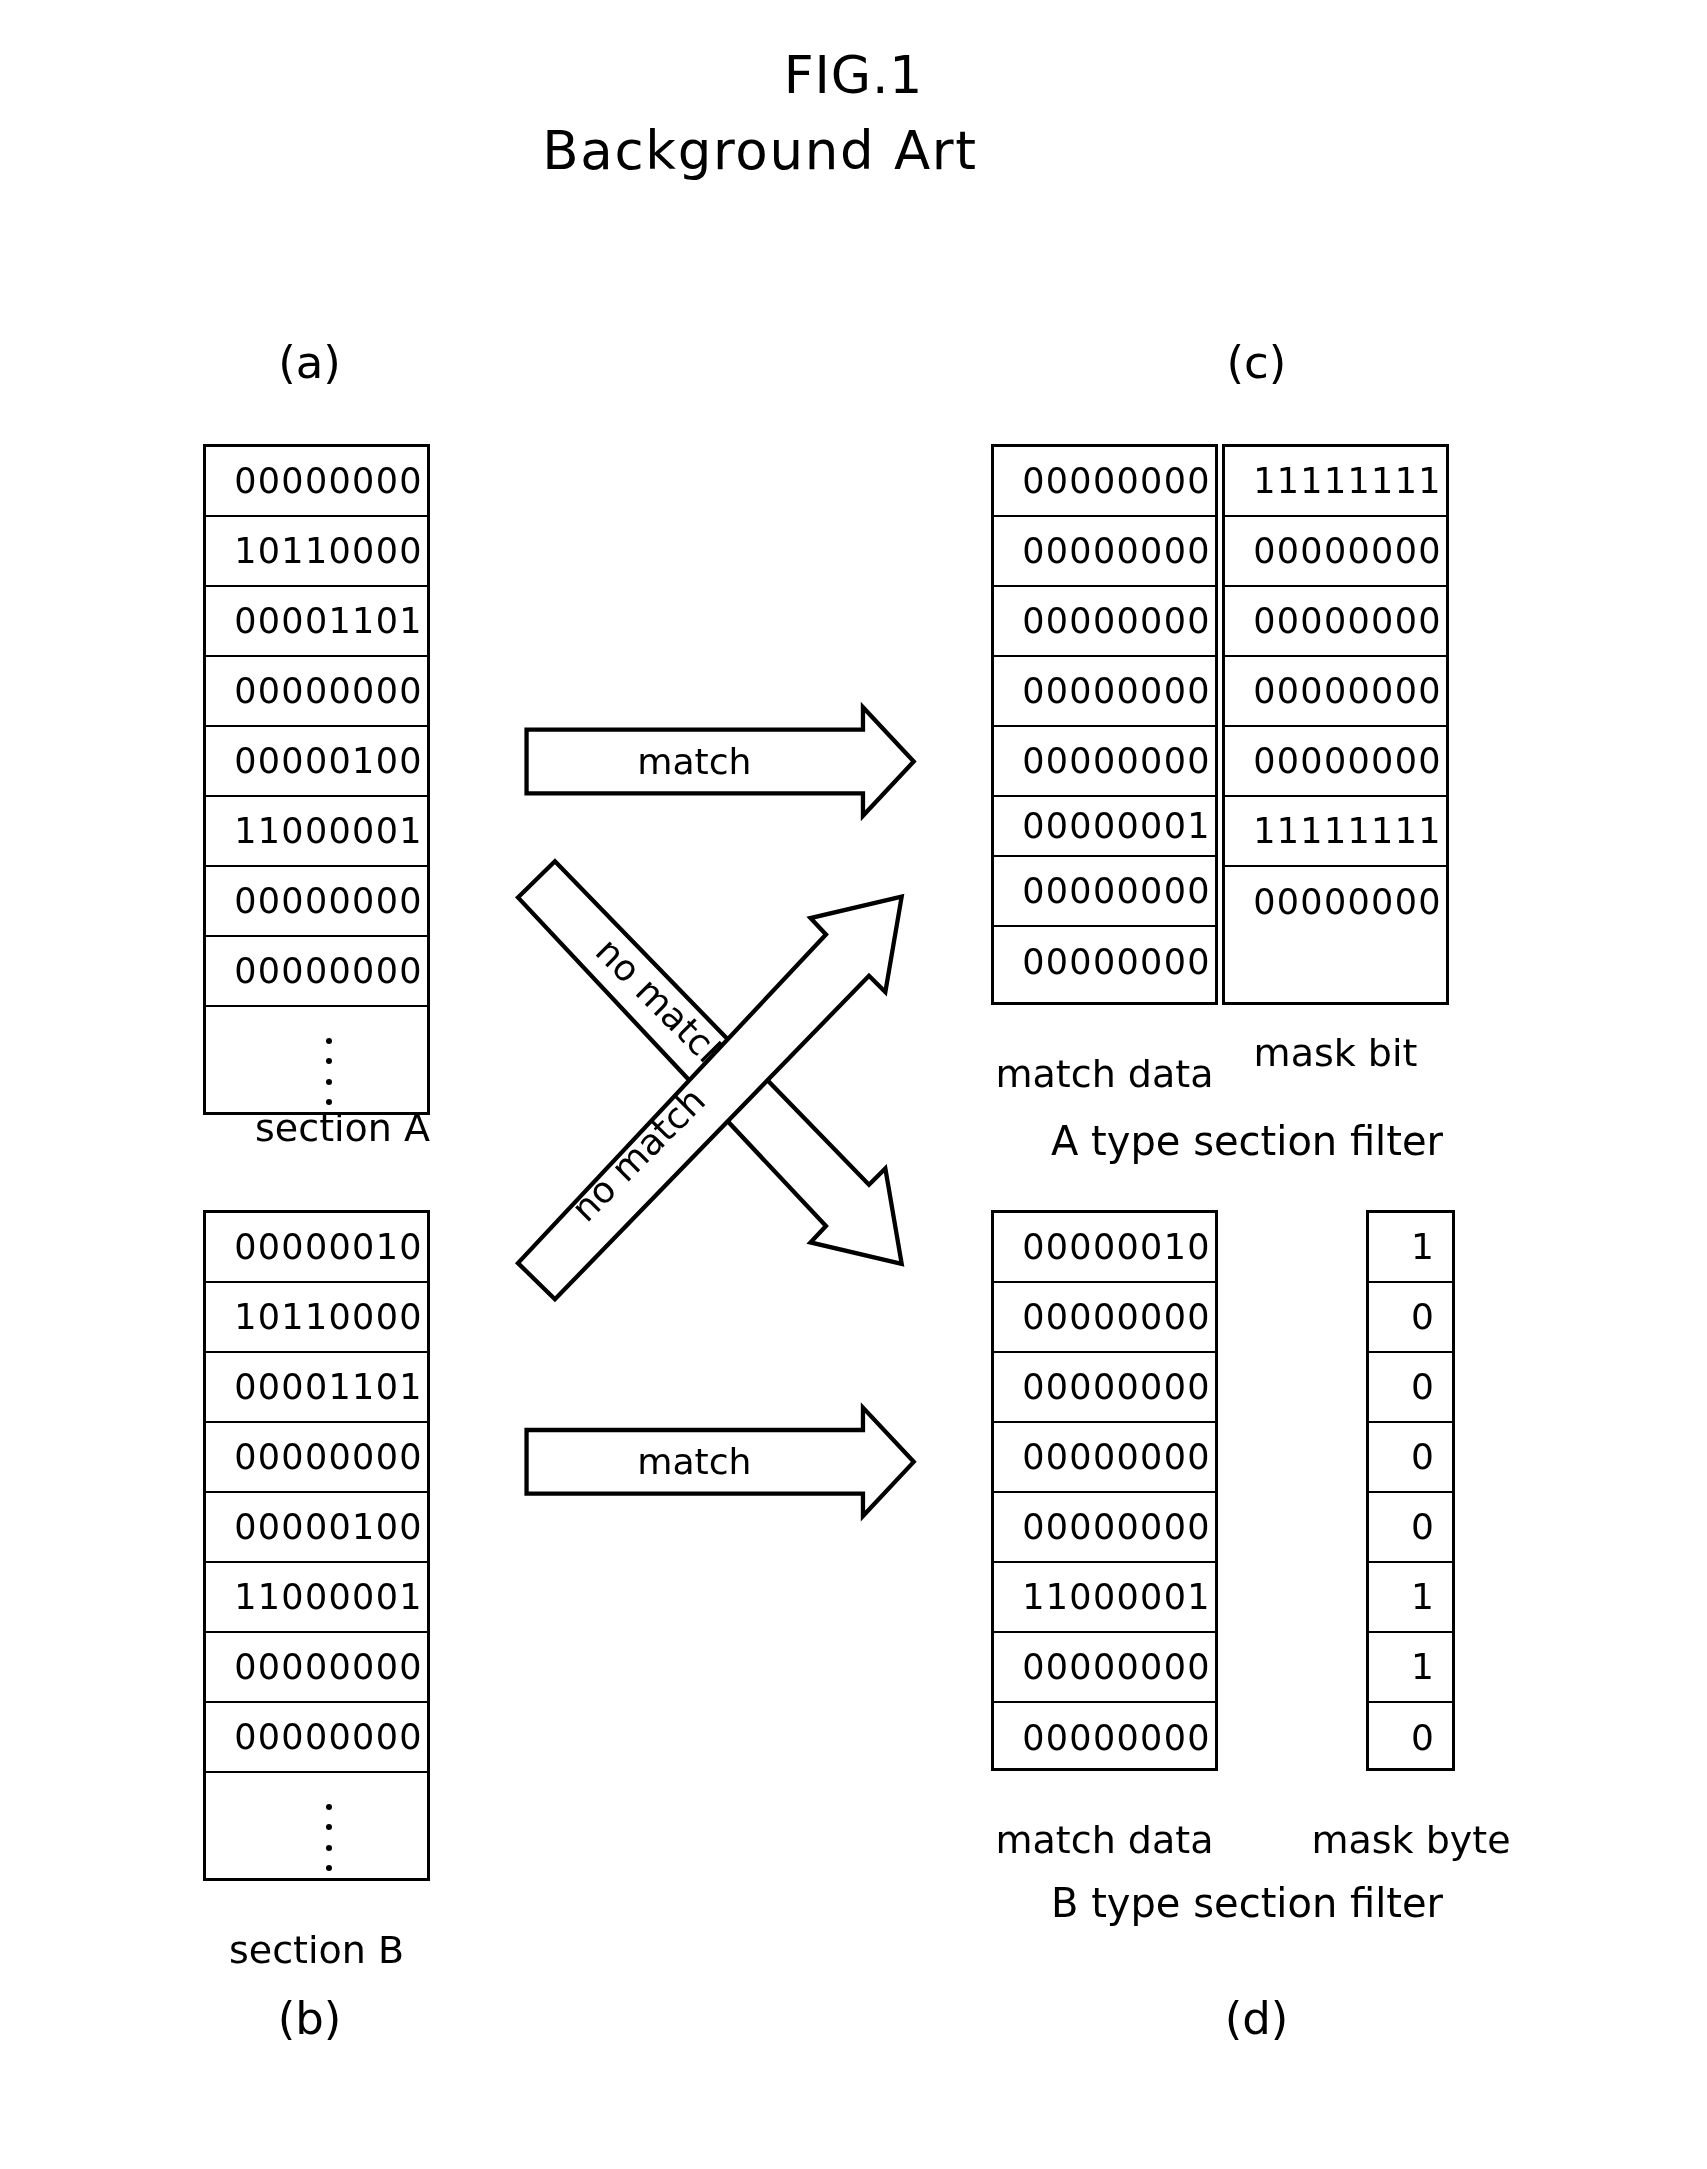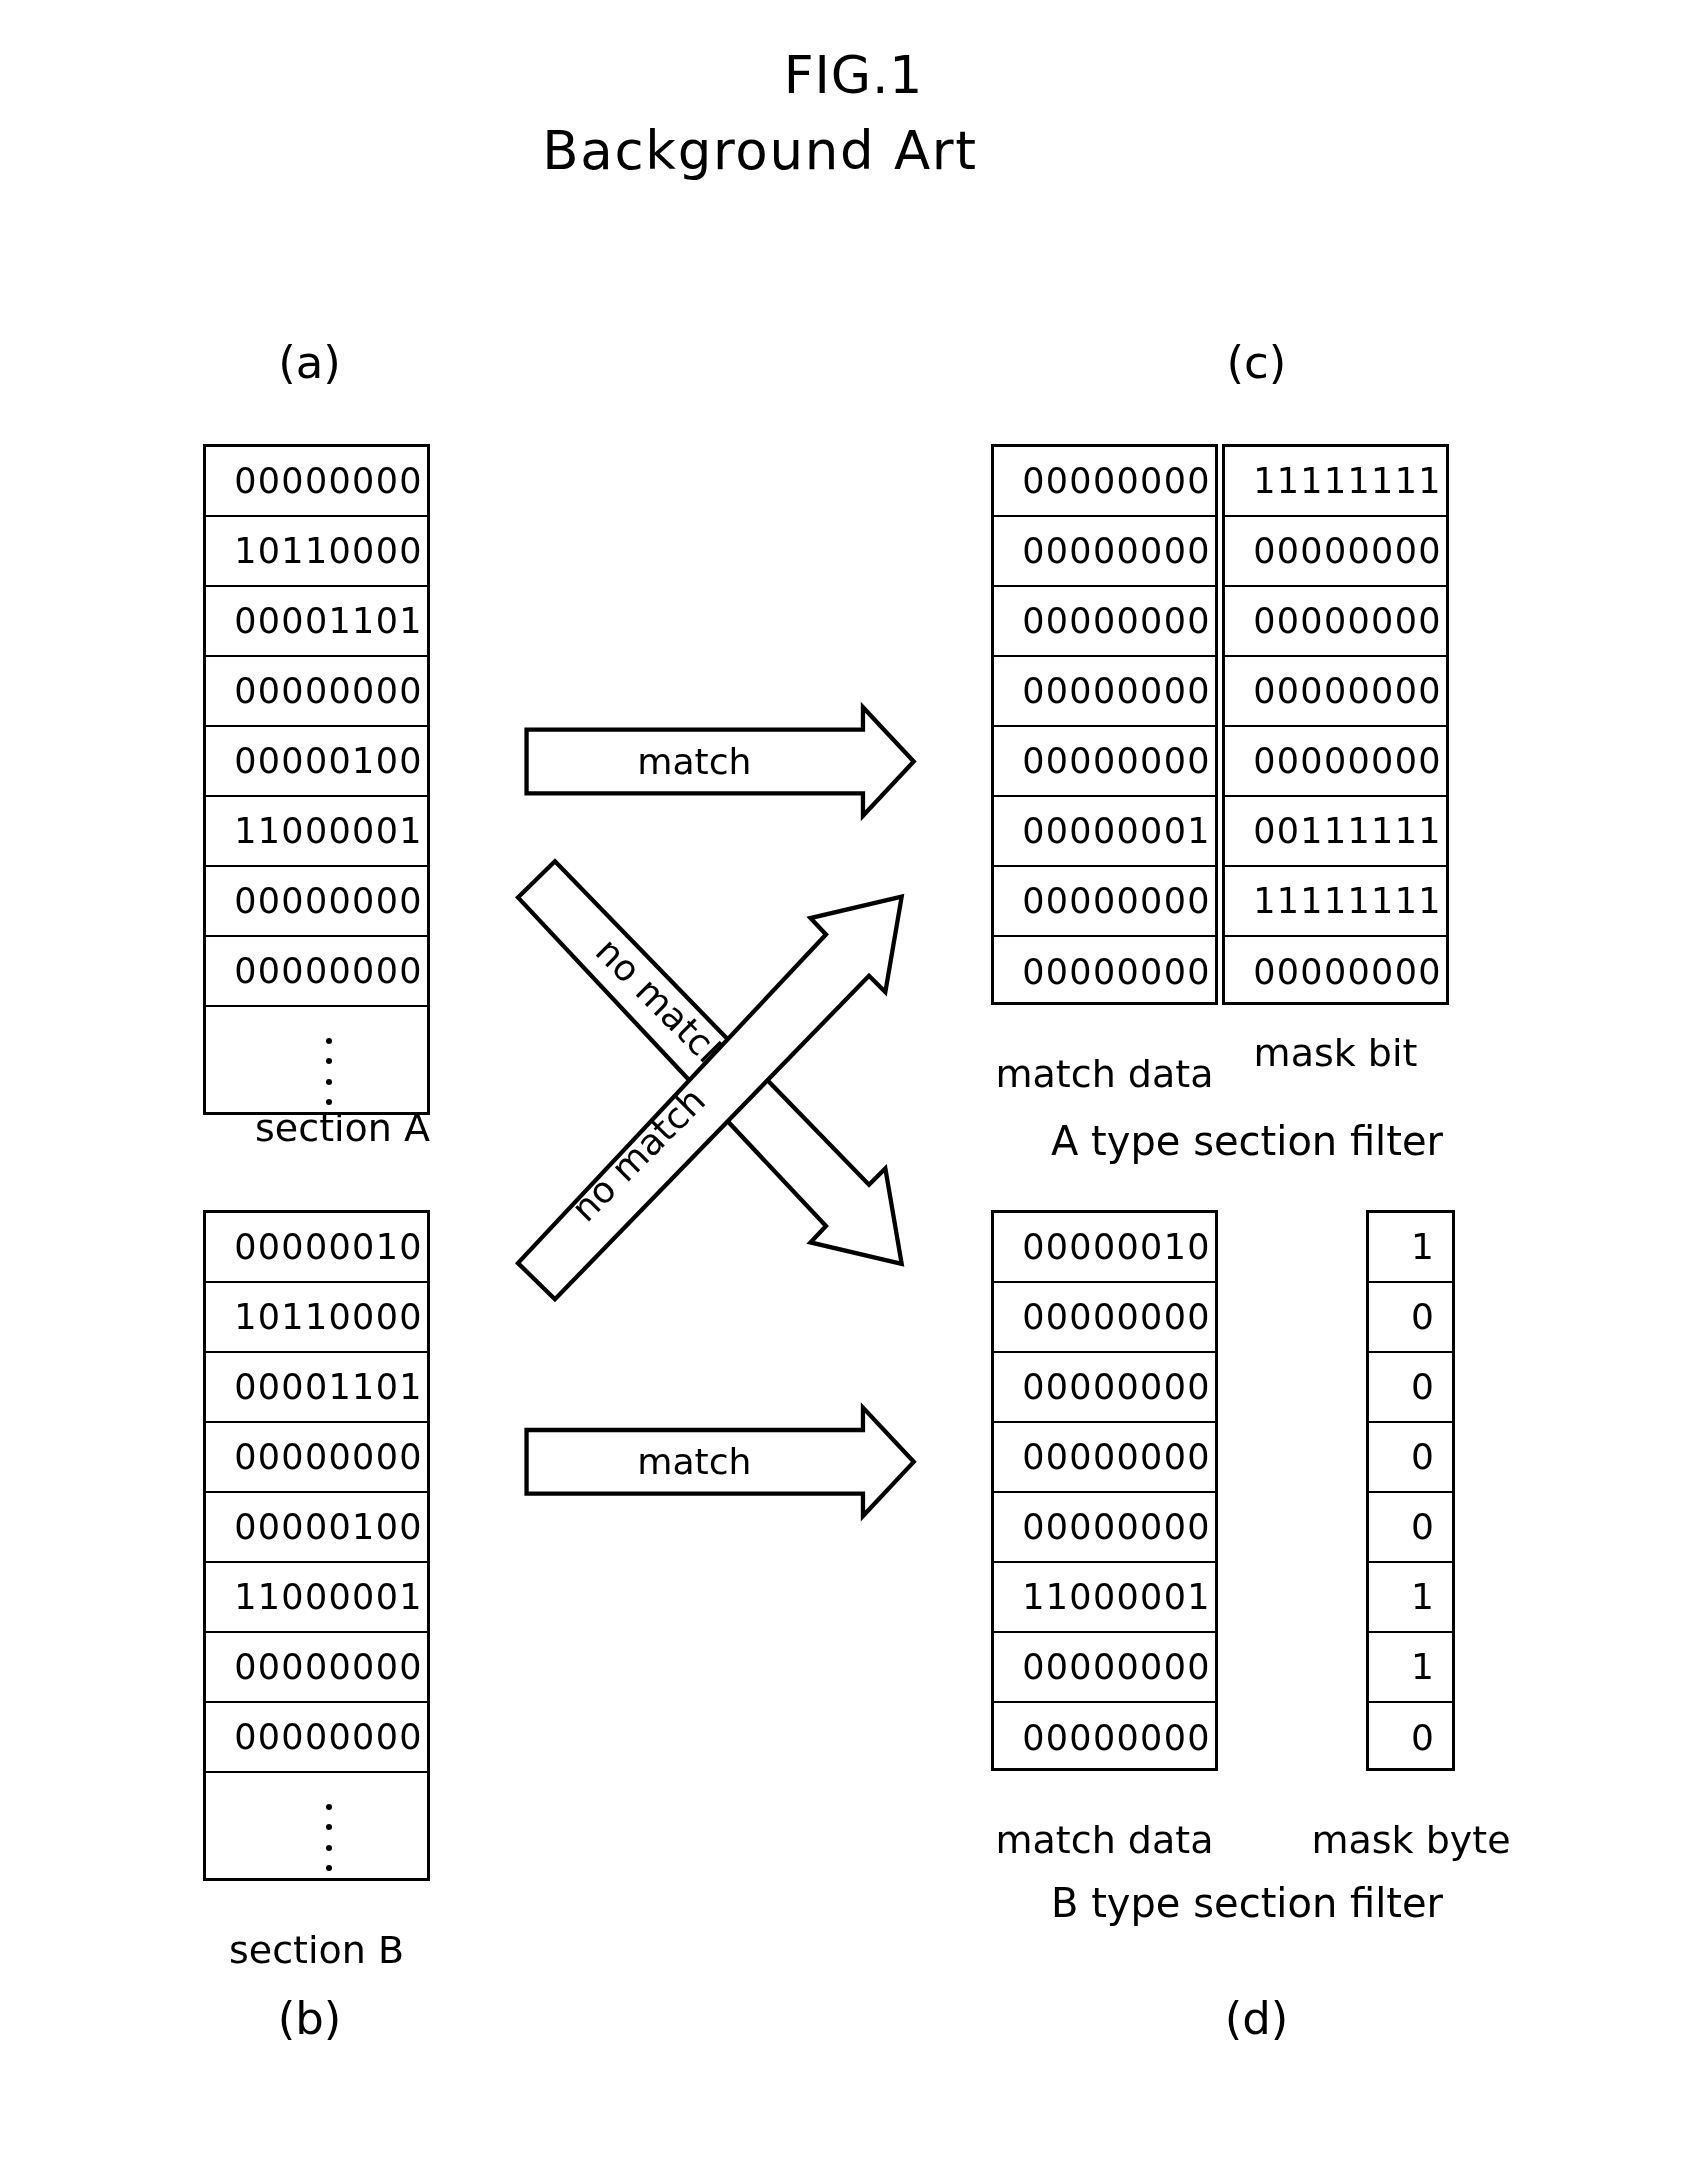--- a/index.html
+++ b/index.html
@@ -154,33 +154,32 @@
   </div>
 </div>
 <div class="abs caption" style="left:203px; top:1900px; width:227px;">section  B</div>
 
 <div class="abs byte-table" id="table-a-match" style="left:991px; top:444px; width:227px; height:561px;">
   <div class="byte-row" style="height:70px;">00000000</div>
   <div class="byte-row" style="height:70px;">00000000</div>
   <div class="byte-row" style="height:70px;">00000000</div>
   <div class="byte-row" style="height:70px;">00000000</div>
   <div class="byte-row" style="height:70px;">00000000</div>
-  <div class="byte-row" style="height:70px;">00000001</div>
+  <div class="byte-row" style="height:60px;">00000001</div>
   <div class="byte-row" style="height:70px;">00000000</div>
   <div class="byte-row" style="height:70px;">00000000</div>
 </div>
 <div class="abs caption" style="left:991px; top:1024px; width:227px;">match  data</div>
 
 <div class="abs byte-table" id="table-a-mask" style="left:1222px; top:444px; width:227px; height:561px;">
   <div class="byte-row" style="height:70px;">11111111</div>
   <div class="byte-row" style="height:70px;">00000000</div>
   <div class="byte-row" style="height:70px;">00000000</div>
   <div class="byte-row" style="height:70px;">00000000</div>
   <div class="byte-row" style="height:70px;">00000000</div>
-  <div class="byte-row" style="height:70px;">00111111</div>
   <div class="byte-row" style="height:70px;">11111111</div>
   <div class="byte-row" style="height:70px;">00000000</div>
 </div>
 <div class="abs caption" style="left:1222px; top:1003px; width:227px;">mask  bit</div>
 
 <div class="abs caption-big" style="left:989px; top:1118px; width:516px;">A  type  section  filter</div>
 
 <div class="abs byte-table" id="table-b-match" style="left:991px; top:1210px; width:227px; height:561px;">
   <div class="byte-row" style="height:70px;">00000010</div>
   <div class="byte-row" style="height:70px;">00000000</div>

